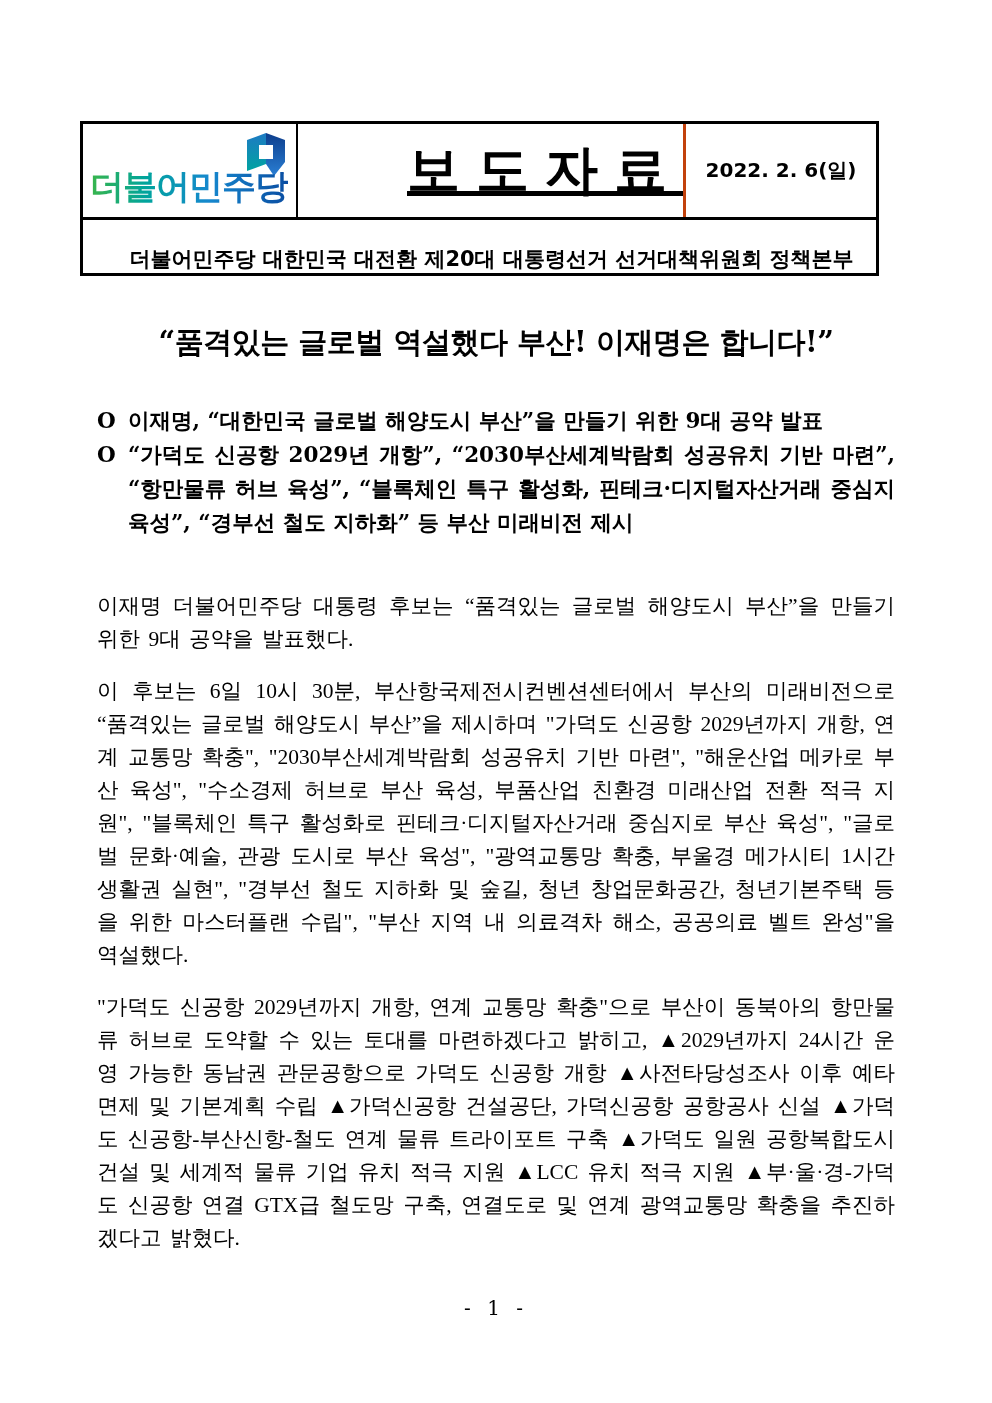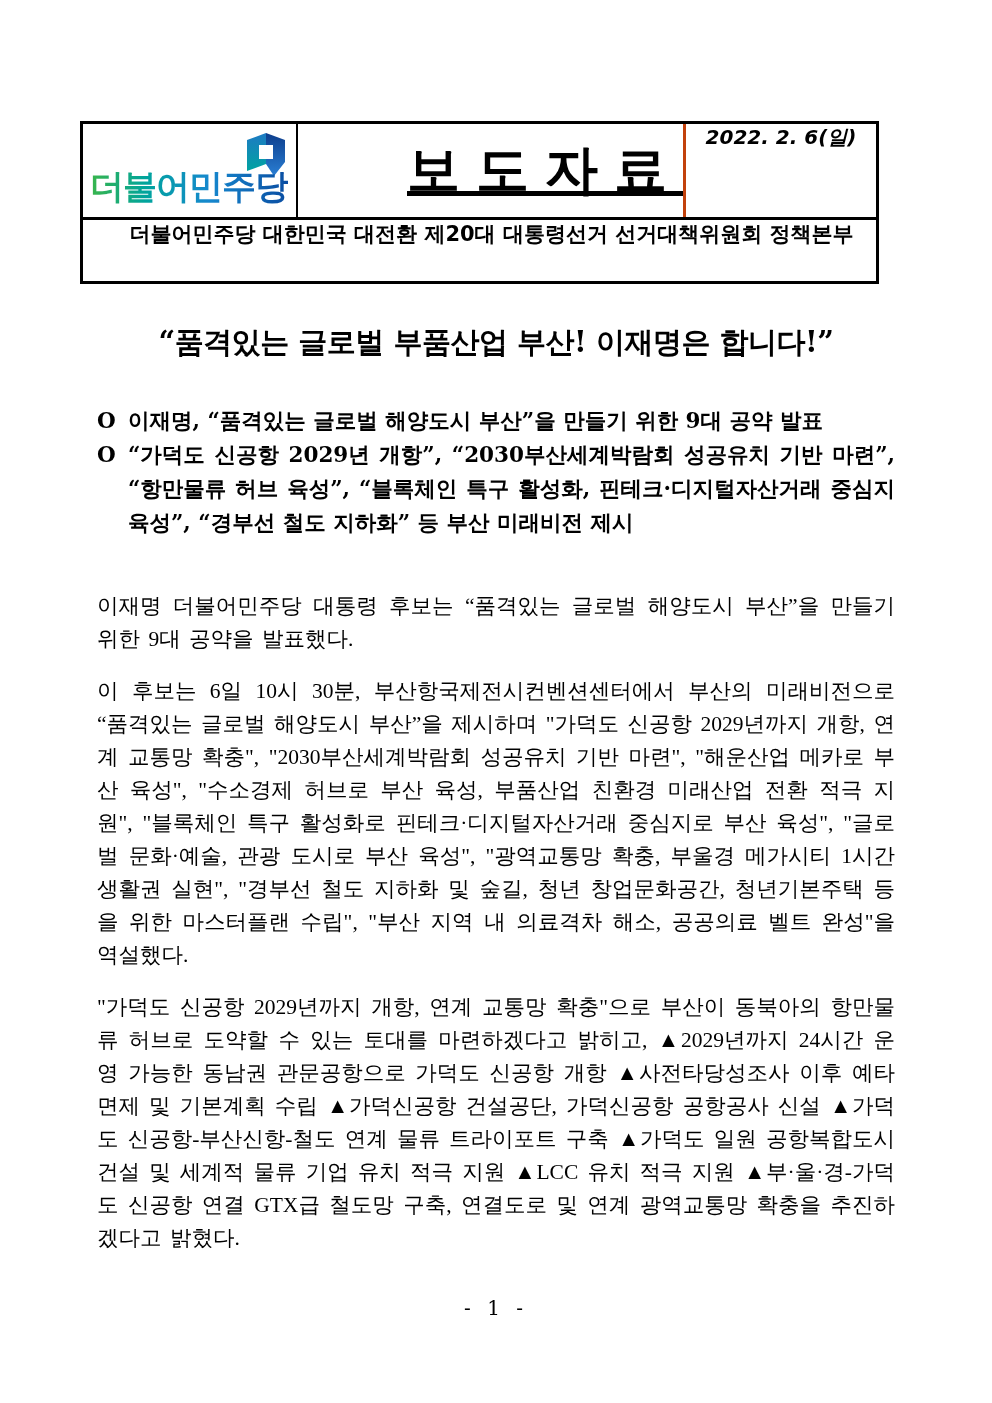--- a/index.html
+++ b/index.html
@@ -55,31 +55,31 @@
   .doctype{
     font-family:"DejaVu Sans","Liberation Sans",sans-serif;
     font-weight:900;
     font-size:53px;
     letter-spacing:16px;
     text-indent:16px;
     white-space:nowrap;
   }
   .date-cell{
     width:190px;
-    display:flex; align-items:flex-start; justify-content:center;font-style:italic;
+    display:flex; align-items:center; justify-content:center;
   }
   .date{
     font-family:"DejaVu Sans","Liberation Sans",sans-serif;
     font-weight:bold;
     font-size:20px;
     white-space:nowrap;
   }
   .header-bottom{
-    height:61px;
-    display:flex; align-items:flex-start; justify-content:center;margin-left:24px;
+    height:53px;
+    display:flex; align-items:flex-end; justify-content:center;margin-left:24px;
   }
   .subtitle{
     font-family:"DejaVu Sans","Liberation Sans",sans-serif;
     font-weight:600;
     font-size:21px;
     white-space:nowrap;
   }
   
   .content{
     position:absolute;
@@ -151,26 +151,26 @@
       <div class="date-cell">
         <span class="date">2022. 2. 6(일)</span>
       </div>
     </div>
     <div class="header-bottom">
       <span class="subtitle">더불어민주당 대한민국 대전환 제20대 대통령선거 선거대책위원회 정책본부</span>
     </div>
   </div>
 
   <div class="content">
-    <h1 class="title">“품격있는 글로벌 부품산업 부산! 이재명은 합니다!”</h1>
+    <h1 class="title">“품격있는 글로벌 역설했다 부산! 이재명은 합니다!”</h1>
 
     <div class="bullets">
       <div class="bullet">
         <span class="marker">O</span>
-        <span class="btext">이재명, “품격있는 글로벌 해양도시 부산”을 만들기 위한 9대 공약 발표</span>
+        <span class="btext">이재명, “대한민국 글로벌 해양도시 부산”을 만들기 위한 9대 공약 발표</span>
       </div>
       <div class="bullet">
         <span class="marker">O</span>
         <span class="btext">“가덕도 신공항 2029년 개항”, “2030부산세계박람회 성공유치 기반 마련”, “항만물류 허브 육성”, “블록체인 특구 활성화, 핀테크·디지털자산거래 중심지 육성”, “경부선 철도 지하화” 등 부산 미래비전 제시</span>
       </div>
     </div>
 
     <p class="body first">이재명 더불어민주당 대통령 후보는 “품격있는 글로벌 해양도시 부산”을 만들기 위한 9대 공약을 발표했다.</p>
     <p class="body">이 후보는 6일 10시 30분, 부산항국제전시컨벤션센터에서 부산의 미래비전으로 “품격있는 글로벌 해양도시 부산”을 제시하며 "가덕도 신공항 2029년까지 개항, 연계 교통망 확충", "2030부산세계박람회 성공유치 기반 마련", "해운산업 메카로 부산 육성", "수소경제 허브로 부산 육성, 부품산업 친환경 미래산업 전환 적극 지원", "블록체인 특구 활성화로 핀테크·디지털자산거래 중심지로 부산 육성", "글로벌 문화·예술, 관광 도시로 부산 육성", "광역교통망 확충, 부울경 메가시티 1시간 생활권 실현", "경부선 철도 지하화 및 숲길, 청년 창업문화공간, 청년기본주택 등을 위한 마스터플랜 수립", "부산 지역 내 의료격차 해소, 공공의료 벨트 완성"을 역설했다.</p>
     <p class="body">"가덕도 신공항 2029년까지 개항, 연계 교통망 확충"으로 부산이 동북아의 항만물류 허브로 도약할 수 있는 토대를 마련하겠다고 밝히고, ▲2029년까지 24시간 운영 가능한 동남권 관문공항으로 가덕도 신공항 개항 ▲사전타당성조사 이후 예타면제 및 기본계획 수립 ▲가덕신공항 건설공단, 가덕신공항 공항공사 신설 ▲가덕도 신공항-부산신항-철도 연계 물류 트라이포트 구축 ▲가덕도 일원 공항복합도시 건설 및 세계적 물류 기업 유치 적극 지원 ▲LCC 유치 적극 지원 ▲부·울·경-가덕도 신공항 연결 GTX급 철도망 구축, 연결도로 및 연계 광역교통망 확충을 추진하겠다고 밝혔다.</p>

